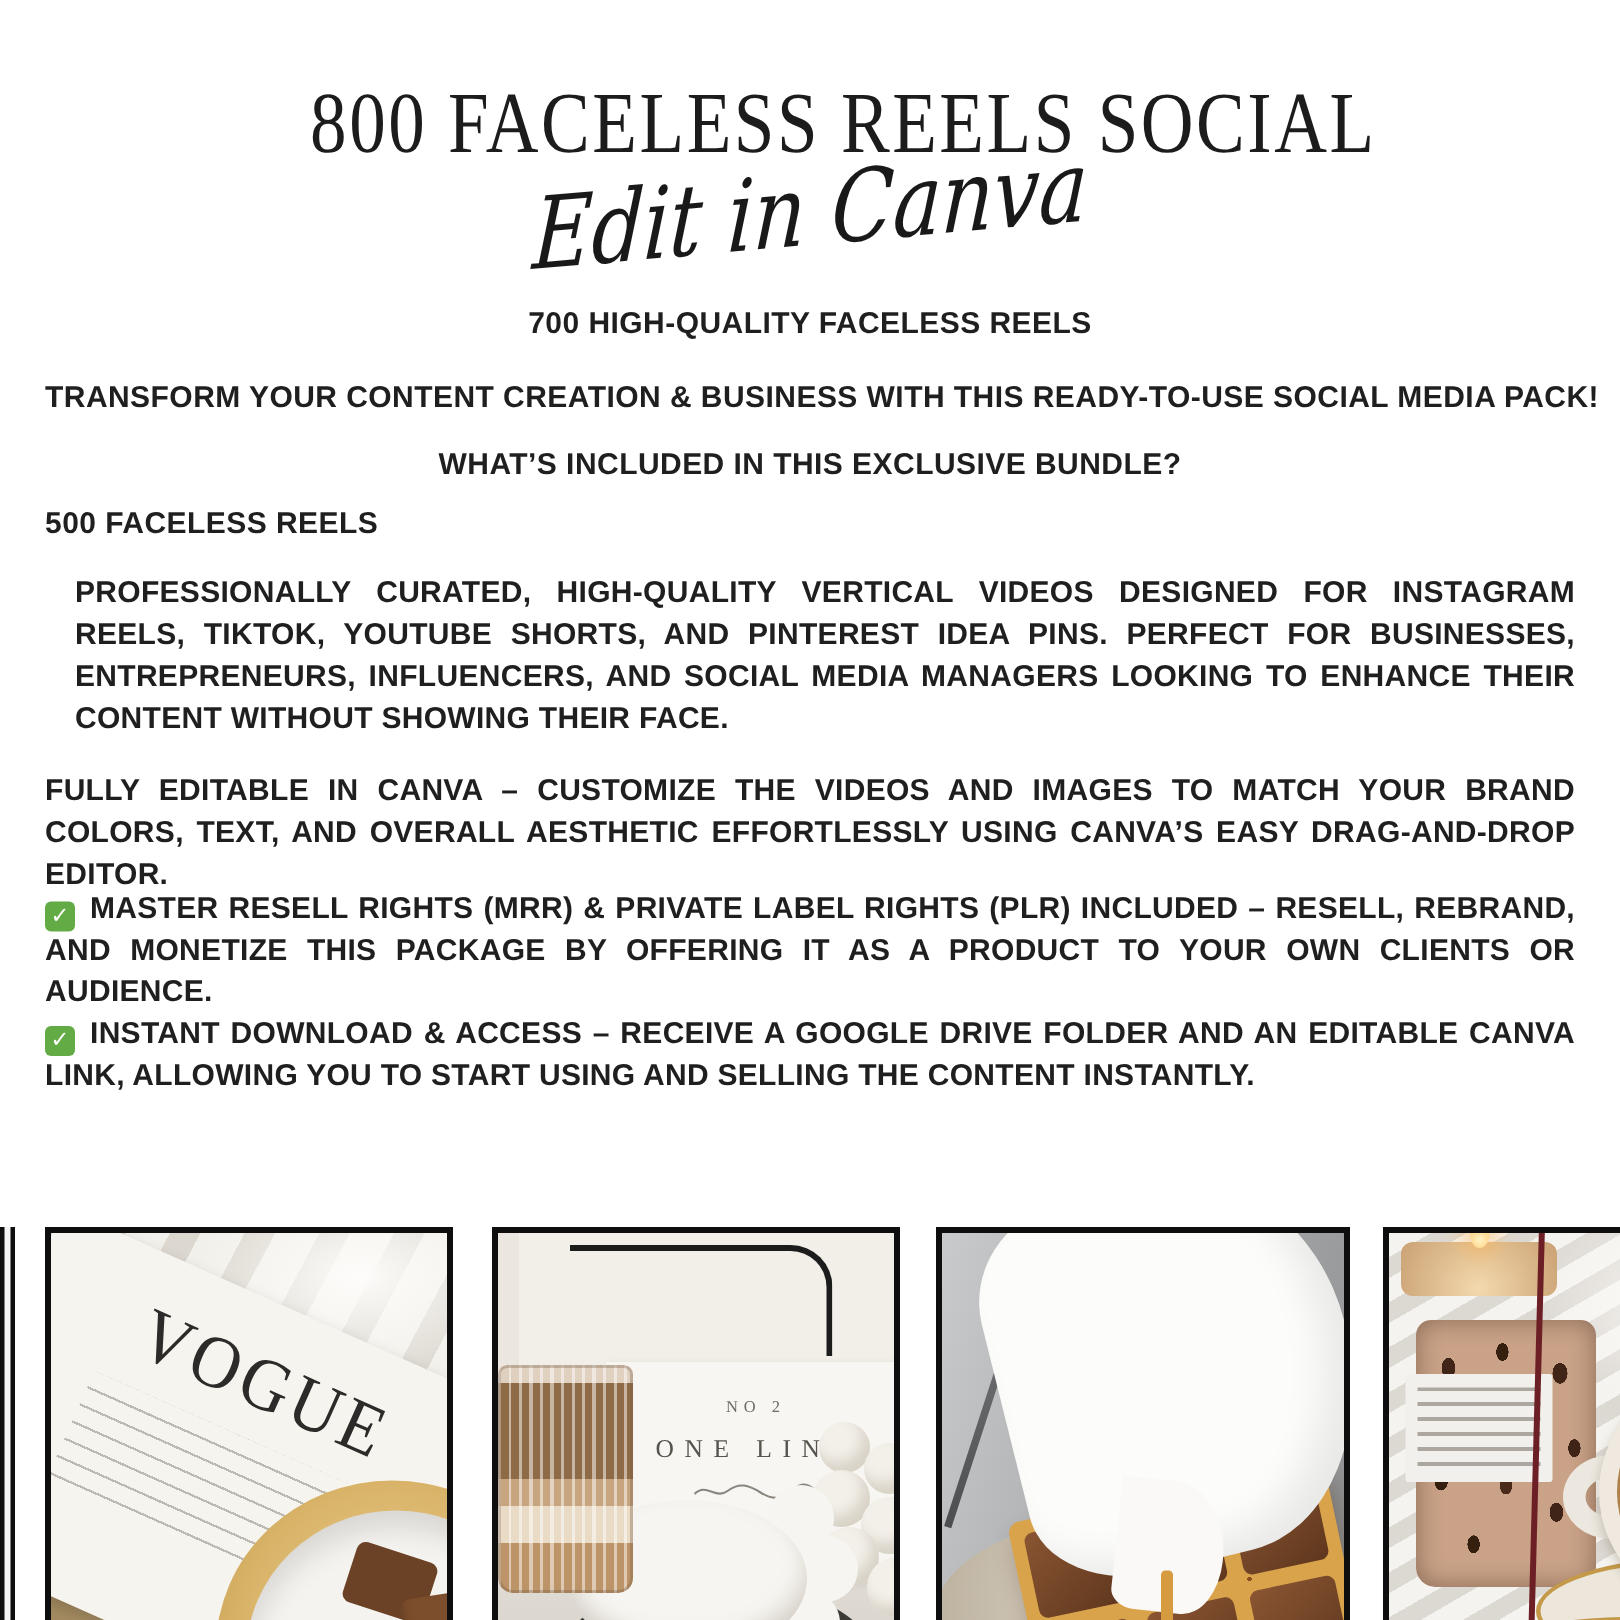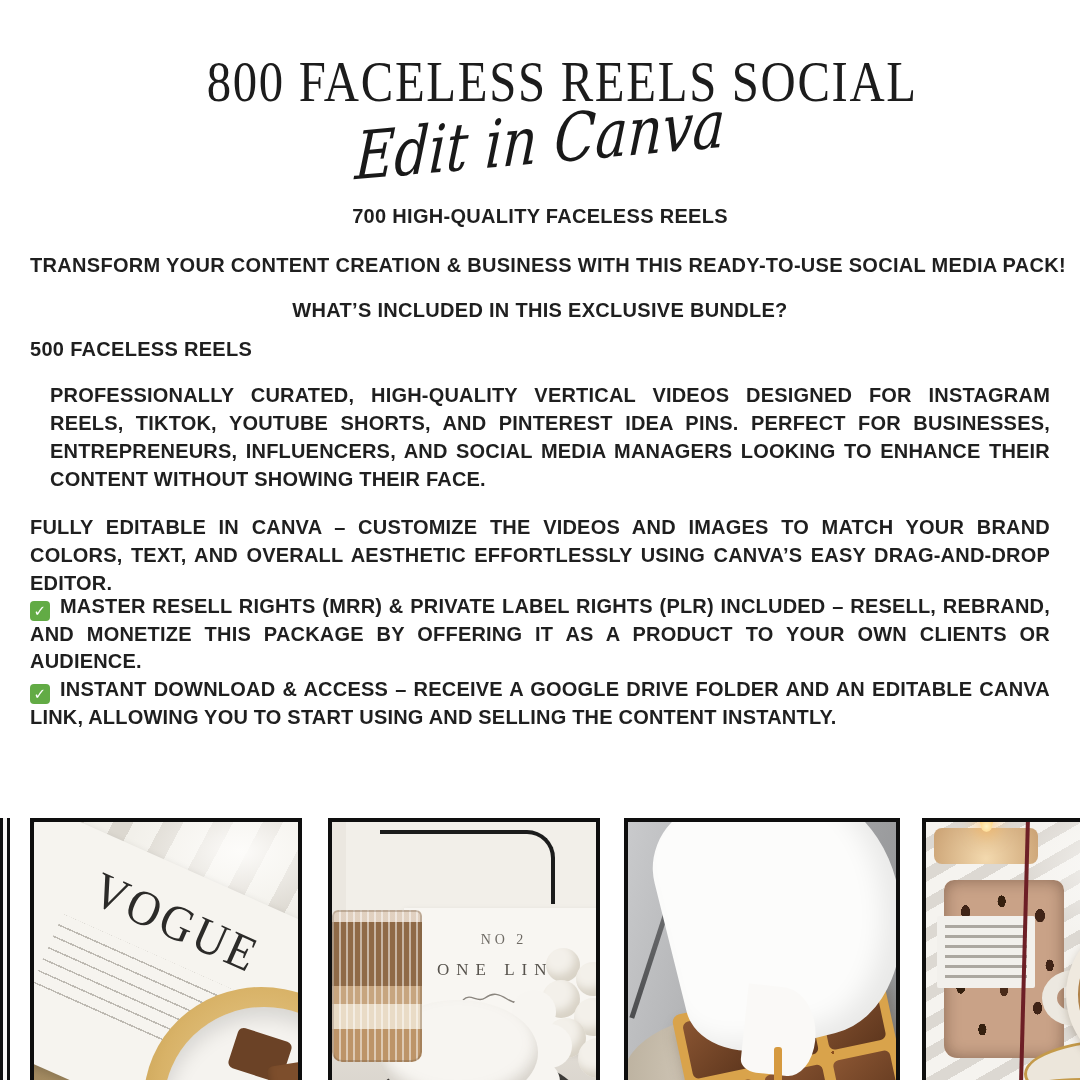--- a/index.html
+++ b/index.html
@@ -85,21 +85,21 @@
   .s1-choc2 { left: 236px; top: 240px; width: 62px; height: 48px; background: #7d4e2c;
       border-radius: 6px; transform: rotate(-9deg); box-shadow: inset 0 -6px 8px rgba(0,0,0,.25); }
 
   
   .s2-bg { inset: 0; background: linear-gradient(180deg, #ebe7e0 0 55%, #d6d1c9 100%); }
   .s2-printwall { left: 14px; top: -8px; width: 256px; height: 120px; background: #f2efe9; }
   .s2-arc { width: 175px; height: 74px; margin: 16px 0 0 34px;
       border-top: 4px solid #1c1c1c; border-right: 4px solid #1c1c1c; border-radius: 0 28px 0 0; }
   .s2-card { left: 72px; top: 86px; width: 200px; height: 145px; background: #f8f6f2;
       box-shadow: 0 2px 6px rgba(0,0,0,.1); padding-top: 24px; text-align: center; }
-  .s2-no { font-family: "Liberation Serif", serif; font-size: 14px; letter-spacing: 4px; color: #6e6a64; }
+  .s2-no { font-family: "Liberation Serif", serif; font-size: 11px; letter-spacing: 4px; color: #6e6a64; }
   .s2-oneline { font-family: "Liberation Serif", serif; font-size: 17px; letter-spacing: 7px;
       color: #57534d; margin-top: 12px; white-space: nowrap; }
   .s2-sig { margin-top: 10px; }
   .s2-glass { left: 0px; top: 88px; width: 90px; height: 152px; border-radius: 6px 6px 10px 10px;
       background-image:
         repeating-linear-gradient(90deg, rgba(255,255,255,.5) 0 2px, rgba(255,255,255,0) 2px 7px),
         linear-gradient(180deg, rgba(223,206,189,.95) 0 12px, #8f6a47 12px 50%, #c7a57f 50% 62%, #e9dbc6 62% 78%, #bd9468 78% 100%);
       box-shadow: inset 0 0 0 2px rgba(120,95,70,.35); }
   .s2-tray { left: 28px; top: 230px; width: 235px; height: 120px;
       border-radius: 55% 55% 0 0 / 70% 70% 0 0; background: #3c3a37; }

